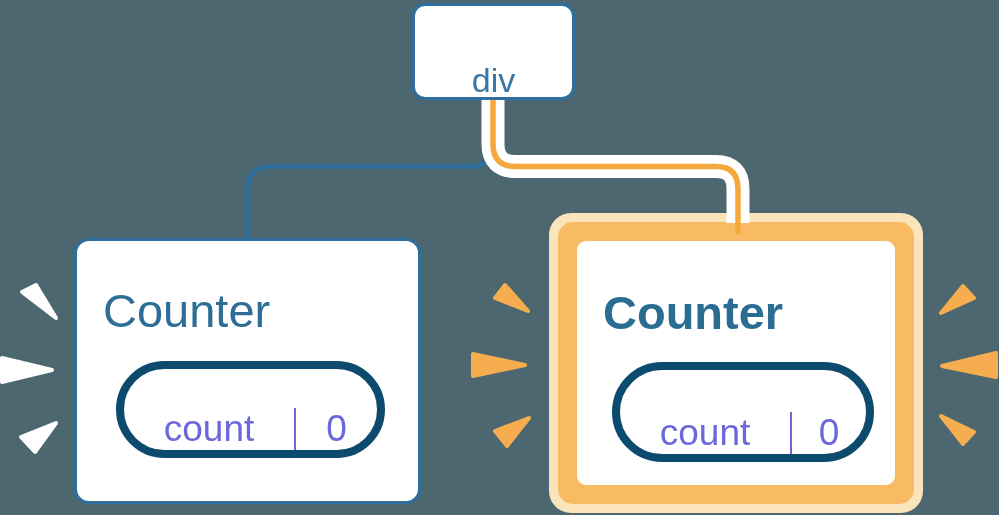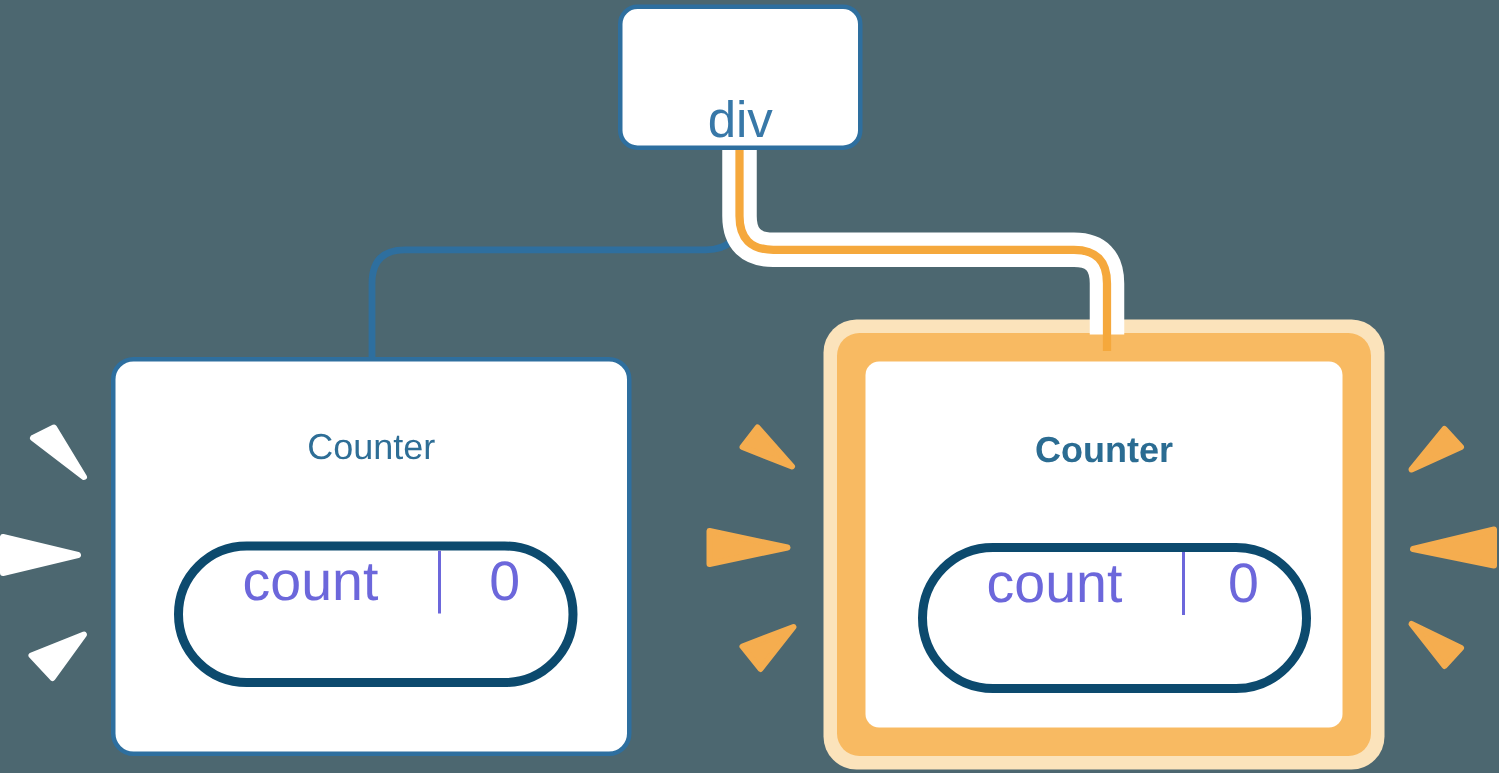--- a/index.html
+++ b/index.html
@@ -59,35 +59,36 @@
     position:absolute;
     left:19px;top:19px;right:19px;bottom:19px;
     background:#FFFFFF;
     border-radius:9px;
   }
 
   
   .card-title{
     position:absolute;
     left:0;right:0;
-    text-align:center;
+    text-align:left;
     color:#2E6E96;
-    font-size:24px;
+    font-size:47px;
     line-height:1;
+    padding-left:26px;
   }
   .left-card .card-title{top:46px;font-weight:500;}
   .right-card-inner .card-title{top:48px;font-weight:700;color:#2B6C92;}
 
   .state-pill{
     position:absolute;
-    border:6px solid #0c4a6e;
+    border:8px solid #0c4a6e;
     border-radius:60px;
     background:#FFFFFF;
     display:flex;
-    align-items:flex-start;
+    align-items:flex-end;
     overflow:hidden;
   }
   .left-card .state-pill{left:39px;top:120px;width:269px;height:97px;}
   .right-card-inner .state-pill{left:35px;top:121px;width:262px;height:100px;}
 
   .pill-key{
     width:172px;
     display:flex;align-items:center;justify-content:center;
     color:#6C67DB;
     font-size:37px;

